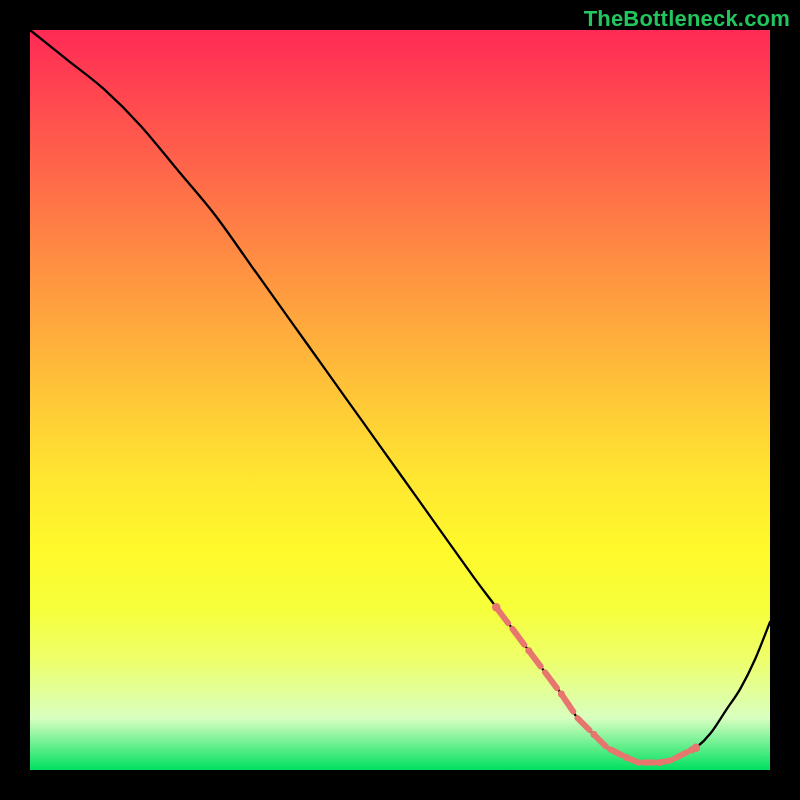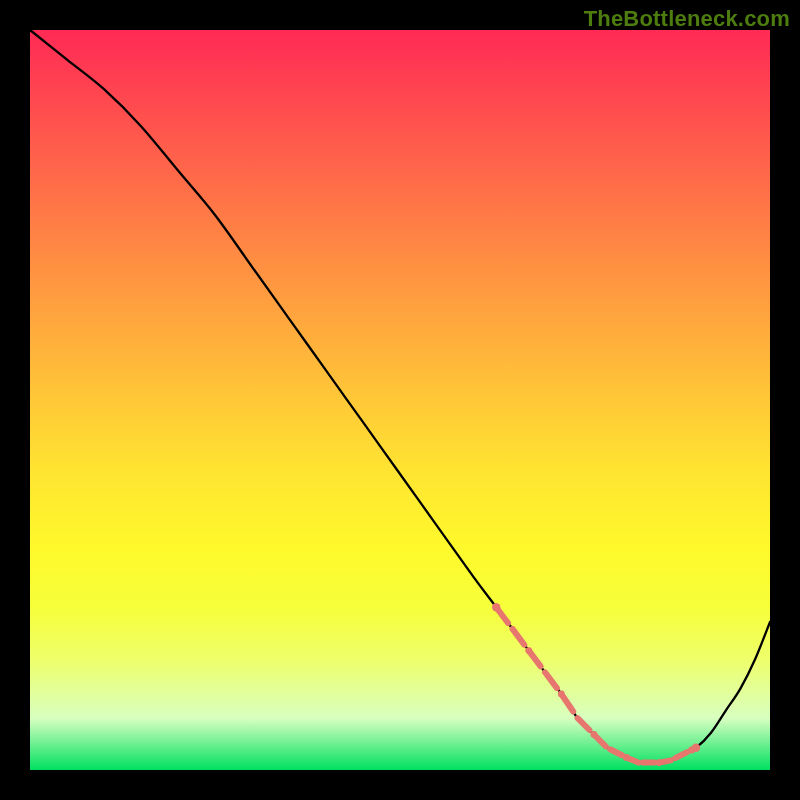--- a/index.html
+++ b/index.html
@@ -45,21 +45,21 @@
       #f6ff3a 78%,
       #eeff6a 85%,
       #d8ffc0 93%,
       #00e060 100%
     );
   }
   .watermark {
     position: absolute;
     top: 6px;
     right: 10px;
-    color: #4d7c0f;
+    color: #22c55e;
     font-size: 22px;
     font-weight: 600;
     letter-spacing: 0.2px;
     user-select: none;
   }
   svg.curve {
     position: absolute;
     left: 0;
     top: 0;
     width: 100%;

